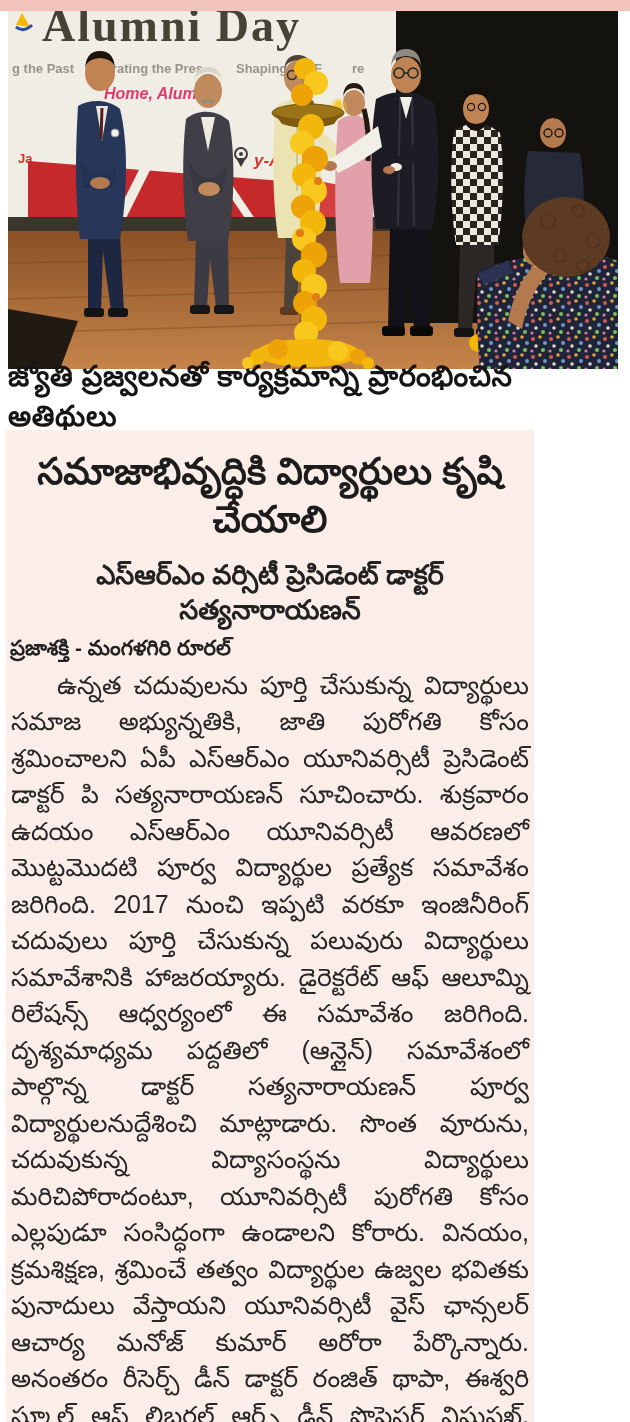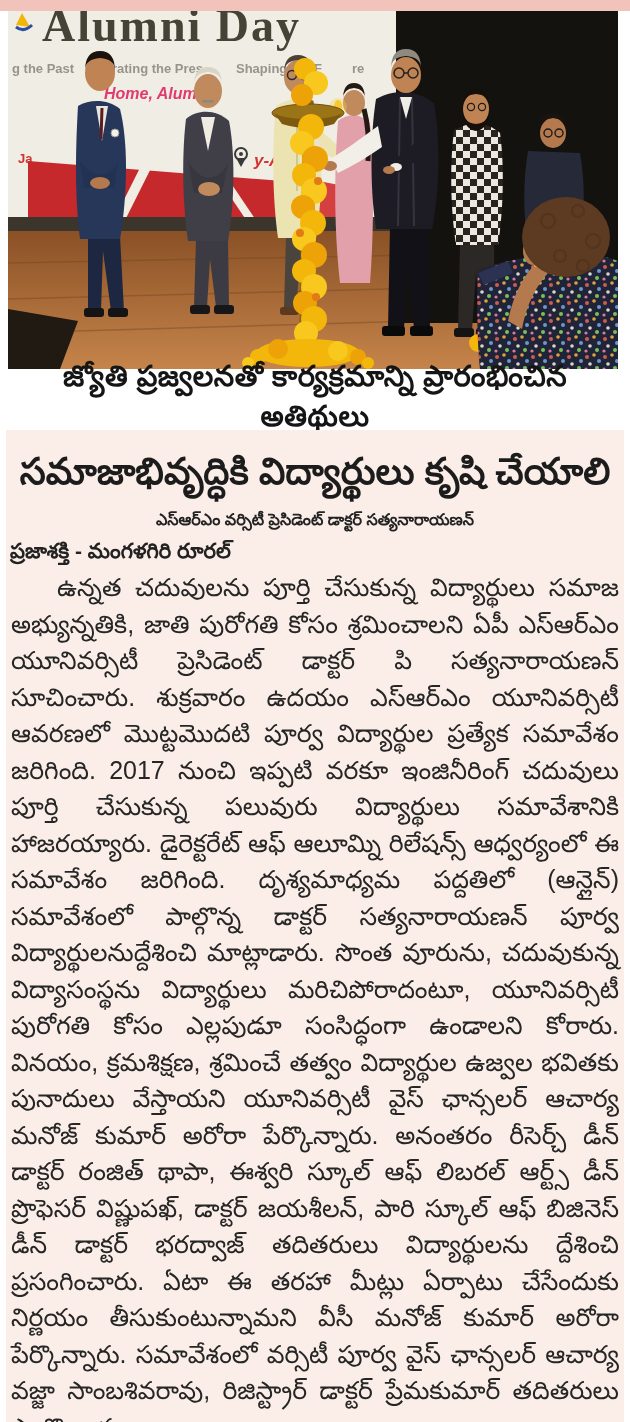--- a/index.html
+++ b/index.html
@@ -9,33 +9,33 @@
     overflow:hidden;position:relative;
   }
   .page{position:absolute;inset:0;}
   .top-strip{position:absolute;left:0;top:0;width:630px;height:11px;background:#f2c3ba;}
   .photo{position:absolute;left:8px;top:11px;width:610px;height:358px;overflow:hidden;background:#efece4;}
   .photo svg{display:block;width:100%;height:100%;}
   .caption{
     position:absolute;left:8px;top:372px;width:614px;height:56px;
     display:flex;align-items:center;justify-content:center;
     font-size:29px;font-weight:800;color:#151515;letter-spacing:0.5px;
-    background:#ffffff;text-align:center;
+    background:#ffffff;
   }
   .article{
-    position:absolute;left:6px;top:430px;width:618px;height:992px;
+    position:absolute;left:6px;top:430px;width:528px;height:992px;
     background:#fbeee8;box-sizing:border-box;padding:10px 4px 4px 4px;overflow:hidden;
   }
   .headline{
     margin:8px 6px 0 6px;text-align:center;
     font-size:37px;font-weight:800;color:#1c1c1c;line-height:1.3;
   }
   .subhead{
     margin:14px 6px 0 6px;text-align:center;
-    font-size:16px;font-weight:700;color:#222222;line-height:1.3;
+    font-size:27px;font-weight:700;color:#222222;line-height:1.3;
   }
   .byline{
     margin:7px 0 0 0;text-align:left;
     font-size:21px;font-weight:700;color:#222222;line-height:1.25;
   }
   .body-text{
     margin:5px 0 0 0;padding:0 1px;
     font-size:25px;line-height:36.5px;color:#262626;
     text-align:justify;text-indent:46px;
   }

